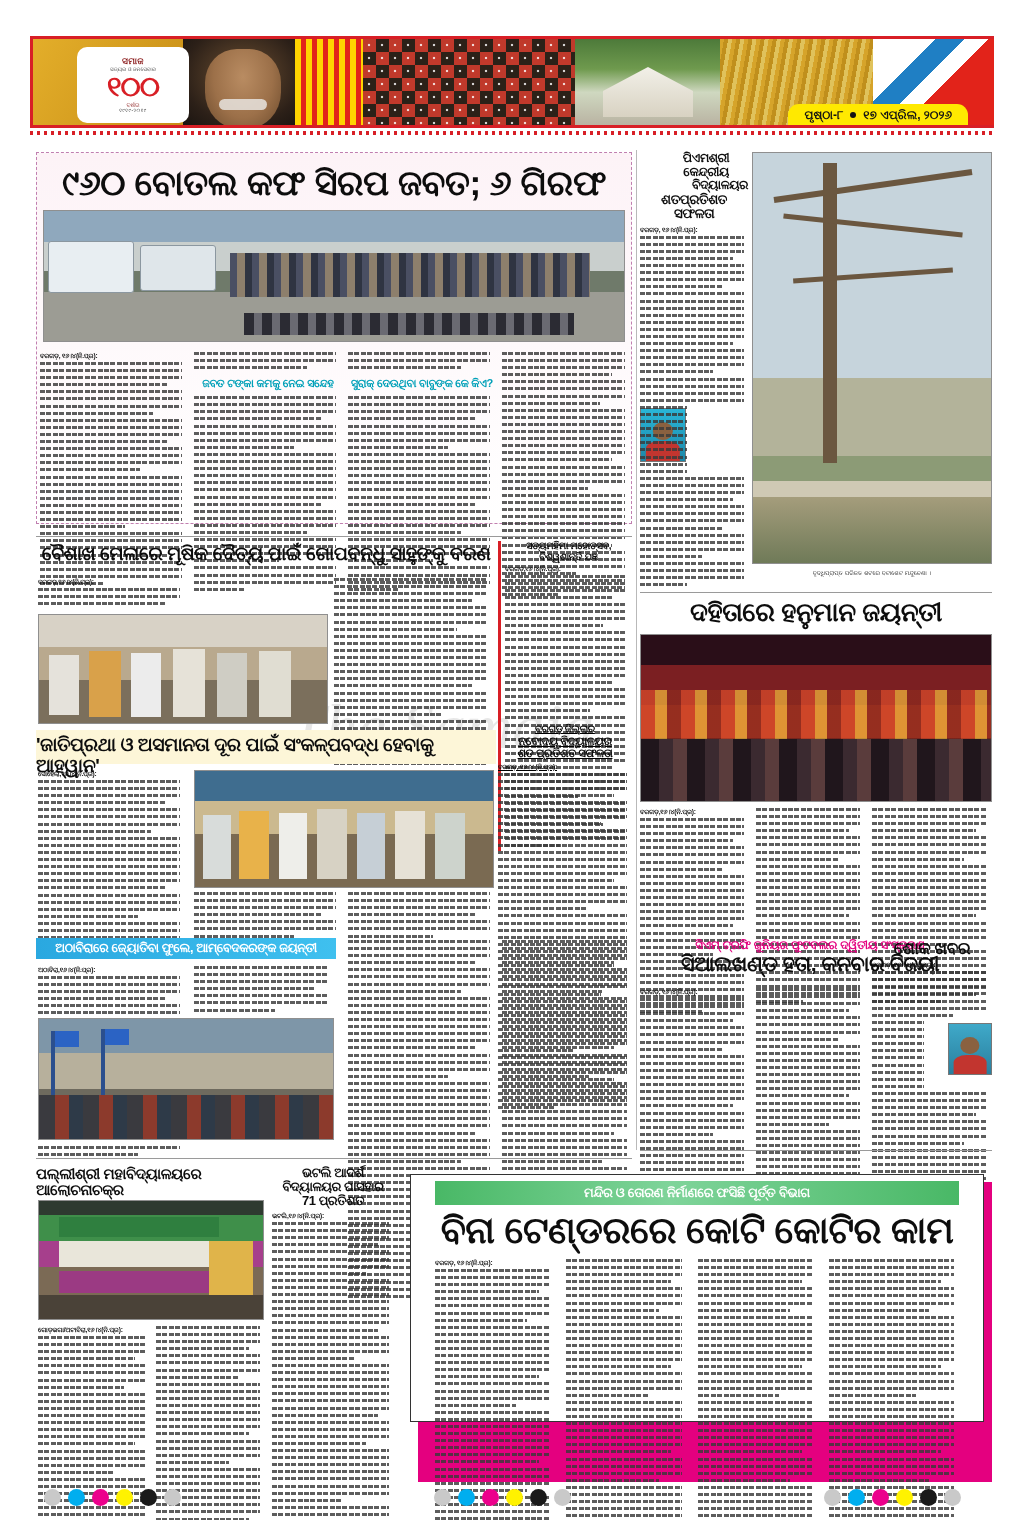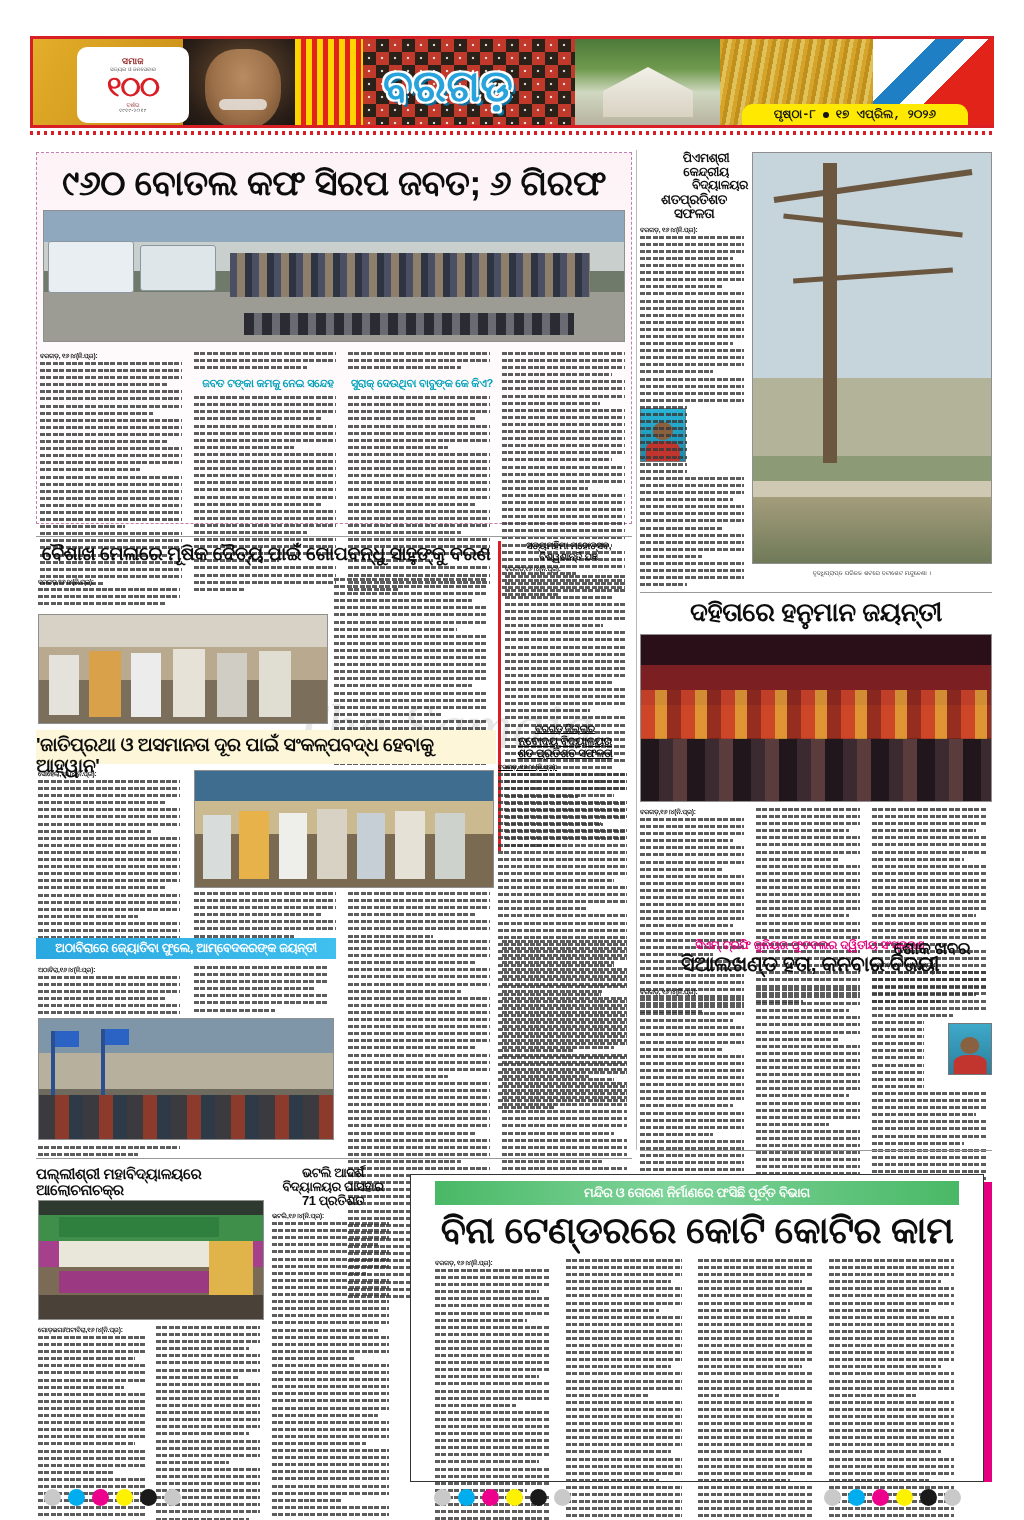--- a/index.html
+++ b/index.html
@@ -48,22 +48,22 @@
     color:#29a3dc; text-shadow:2px 2px 0 #fff,-2px -2px 0 #fff,2px -2px 0 #fff,-2px 2px 0 #fff,4px 4px 0 #0b6f9e; }
   .mh-photo1 { position:absolute; left:542px; top:0; width:145px; height:100%;
     background:linear-gradient(180deg,#4d7a3a 0%,#6f9a4e 35%,#cfd8c0 62%,#b9b3a2 100%); }
   .mh-photo1:after{content:"";position:absolute;left:28px;top:28px;width:90px;height:50px;
     background:linear-gradient(180deg,#f2f0e8,#d8d2c2);clip-path:polygon(50% 0,100% 48%,100% 100%,0 100%,0 48%);}
   .mh-photo2 { position:absolute; left:687px; top:0; width:175px; height:100%;
     background:repeating-linear-gradient(100deg,#d6a42a 0 4px,#c08f1c 4px 8px,#e0c25b 8px 12px); }
   .mh-swoosh { position:absolute; left:840px; top:0; width:154px; height:100%;
     background:linear-gradient(135deg,#ffffff 0 26%, #1f7fc4 26% 38%, #ffffff 38% 48%, #e2231a 48% 100%); }
   .mh-dateband { position:absolute; right:26px; bottom:-1px; height:22px; background:#ffe900;
-     border-radius:11px 11px 0 0; padding:0 32px; display:flex; align-items:center; gap:7px;
-     font-family:Liberation Mono, monospace; font-size:12px; font-weight:bold; color:#141414; white-space:nowrap;justify-content:space-between; }
+     border-radius:11px 11px 0 0; padding:0 16px; display:flex; align-items:center; gap:7px;
+     font-family:Liberation Sans, sans-serif; font-size:12px; font-weight:bold; color:#141414; white-space:nowrap;justify-content:space-between; }
   .mh-dot { width:6px; height:6px; border-radius:50%; background:#141414; display:inline-block; }
   .dotrule { position:absolute; left:30px; top:131px; width:964px; height:4px;
     background:repeating-linear-gradient(90deg,#d81f26 0 3px,transparent 3px 7px); }
 
   
   .col-rule { position:absolute; width:1px; background:#b9b9b9; }
   .hrule { position:absolute; height:1px; background:#9a9a9a; }
 
   
   .tx { font-size:0px; line-height:0; }
@@ -123,21 +123,20 @@
     </div>
     <div class="mh-logo">
       <div class="l1">ସମାଜ</div>
       <div class="l2">ସତ୍ୟର ଓ ଜନସେବାର</div>
       <div class="l3">୧୦୦</div>
       <div class="l4">ବର୍ଷର</div>
       <div class="l5">୧୯୧୯-୨୦୧୯</div>
     </div>
     <div class="mh-wave"></div>
     <div class="mh-check"></div>
-    <div class="mh-title">ବରଗଡ଼</div>
     <div class="mh-photo1"></div>
     <div class="mh-photo2"></div>
     <div class="mh-swoosh"></div>
     <div class="mh-dateband">
       <span>ପୃଷ୍ଠା-୮</span>
       <span class="mh-dot"></span>
       <span>୧୭ ଏପ୍ରିଲ, ୨୦୨୬</span>
     </div>
   </div>
   <div class="dotrule"></div>
@@ -1133,21 +1132,21 @@
         <span class="ln"></span>
         <span class="ln"></span>
         <span class="ln s60"></span>
       <span class="ln"></span>
         <span class="ln"></span>
 
     </div>
   </div>
 
   <div style="position:absolute;left:418px;top:1182px;width:574px;height:300px;background:#e4007f;"></div>
-  <div style="position:absolute;left:410px;top:1174px;width:574px;height:308px;background:#fff;border:1px solid #333;padding:6px 24px;">
+  <div style="position:absolute;left:410px;top:1174px;width:574px;height:248px;background:#fff;border:1px solid #333;padding:6px 24px;">
     <div class="band-green">ମନ୍ଦିର ଓ ତୋରଣ ନିର୍ମାଣରେ ଫସିଛି ପୂର୍ତ୍ତ ବିଭାଗ</div>
     <div class="hl" style="font-size:37px;text-align:center;margin:6px 0 8px;">ବିନା ଟେଣ୍ଡରରେ କୋଟି କୋଟିର କାମ</div>
     <div style="display:flex;gap:11px;">
       <div style="width:125px;">
         <div class="byline">ବରଗଡ଼, ୧୬।୪(ନି.ପ୍ର):</div>
         <div class="tx">
           <span class="ln"></span>
             <span class="ln"></span>
             <span class="ln"></span>
             <span class="ln s90"></span>

